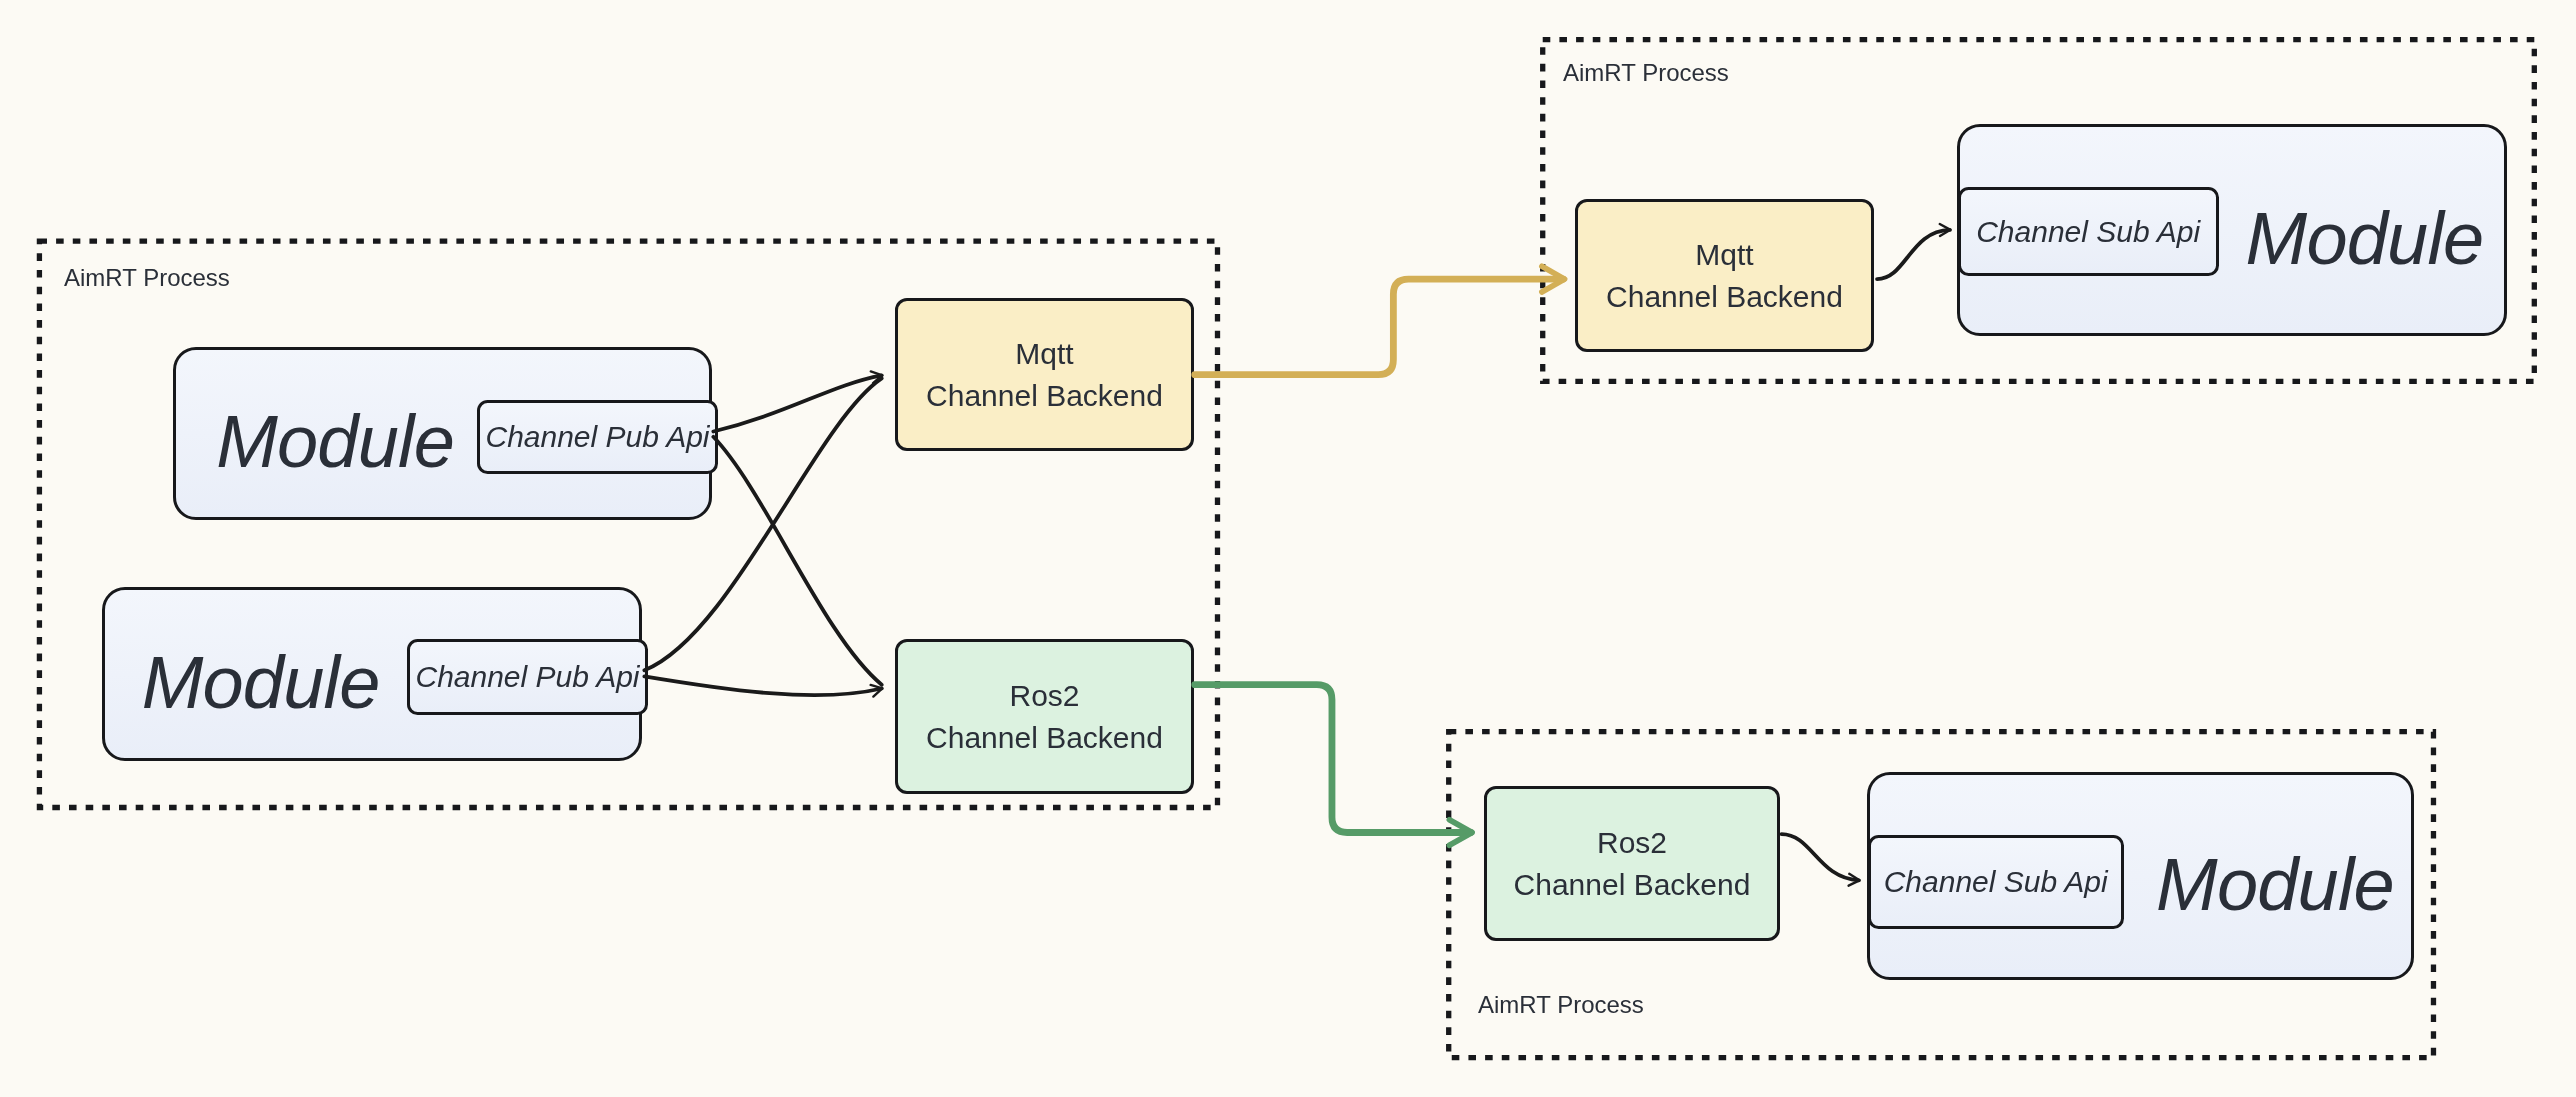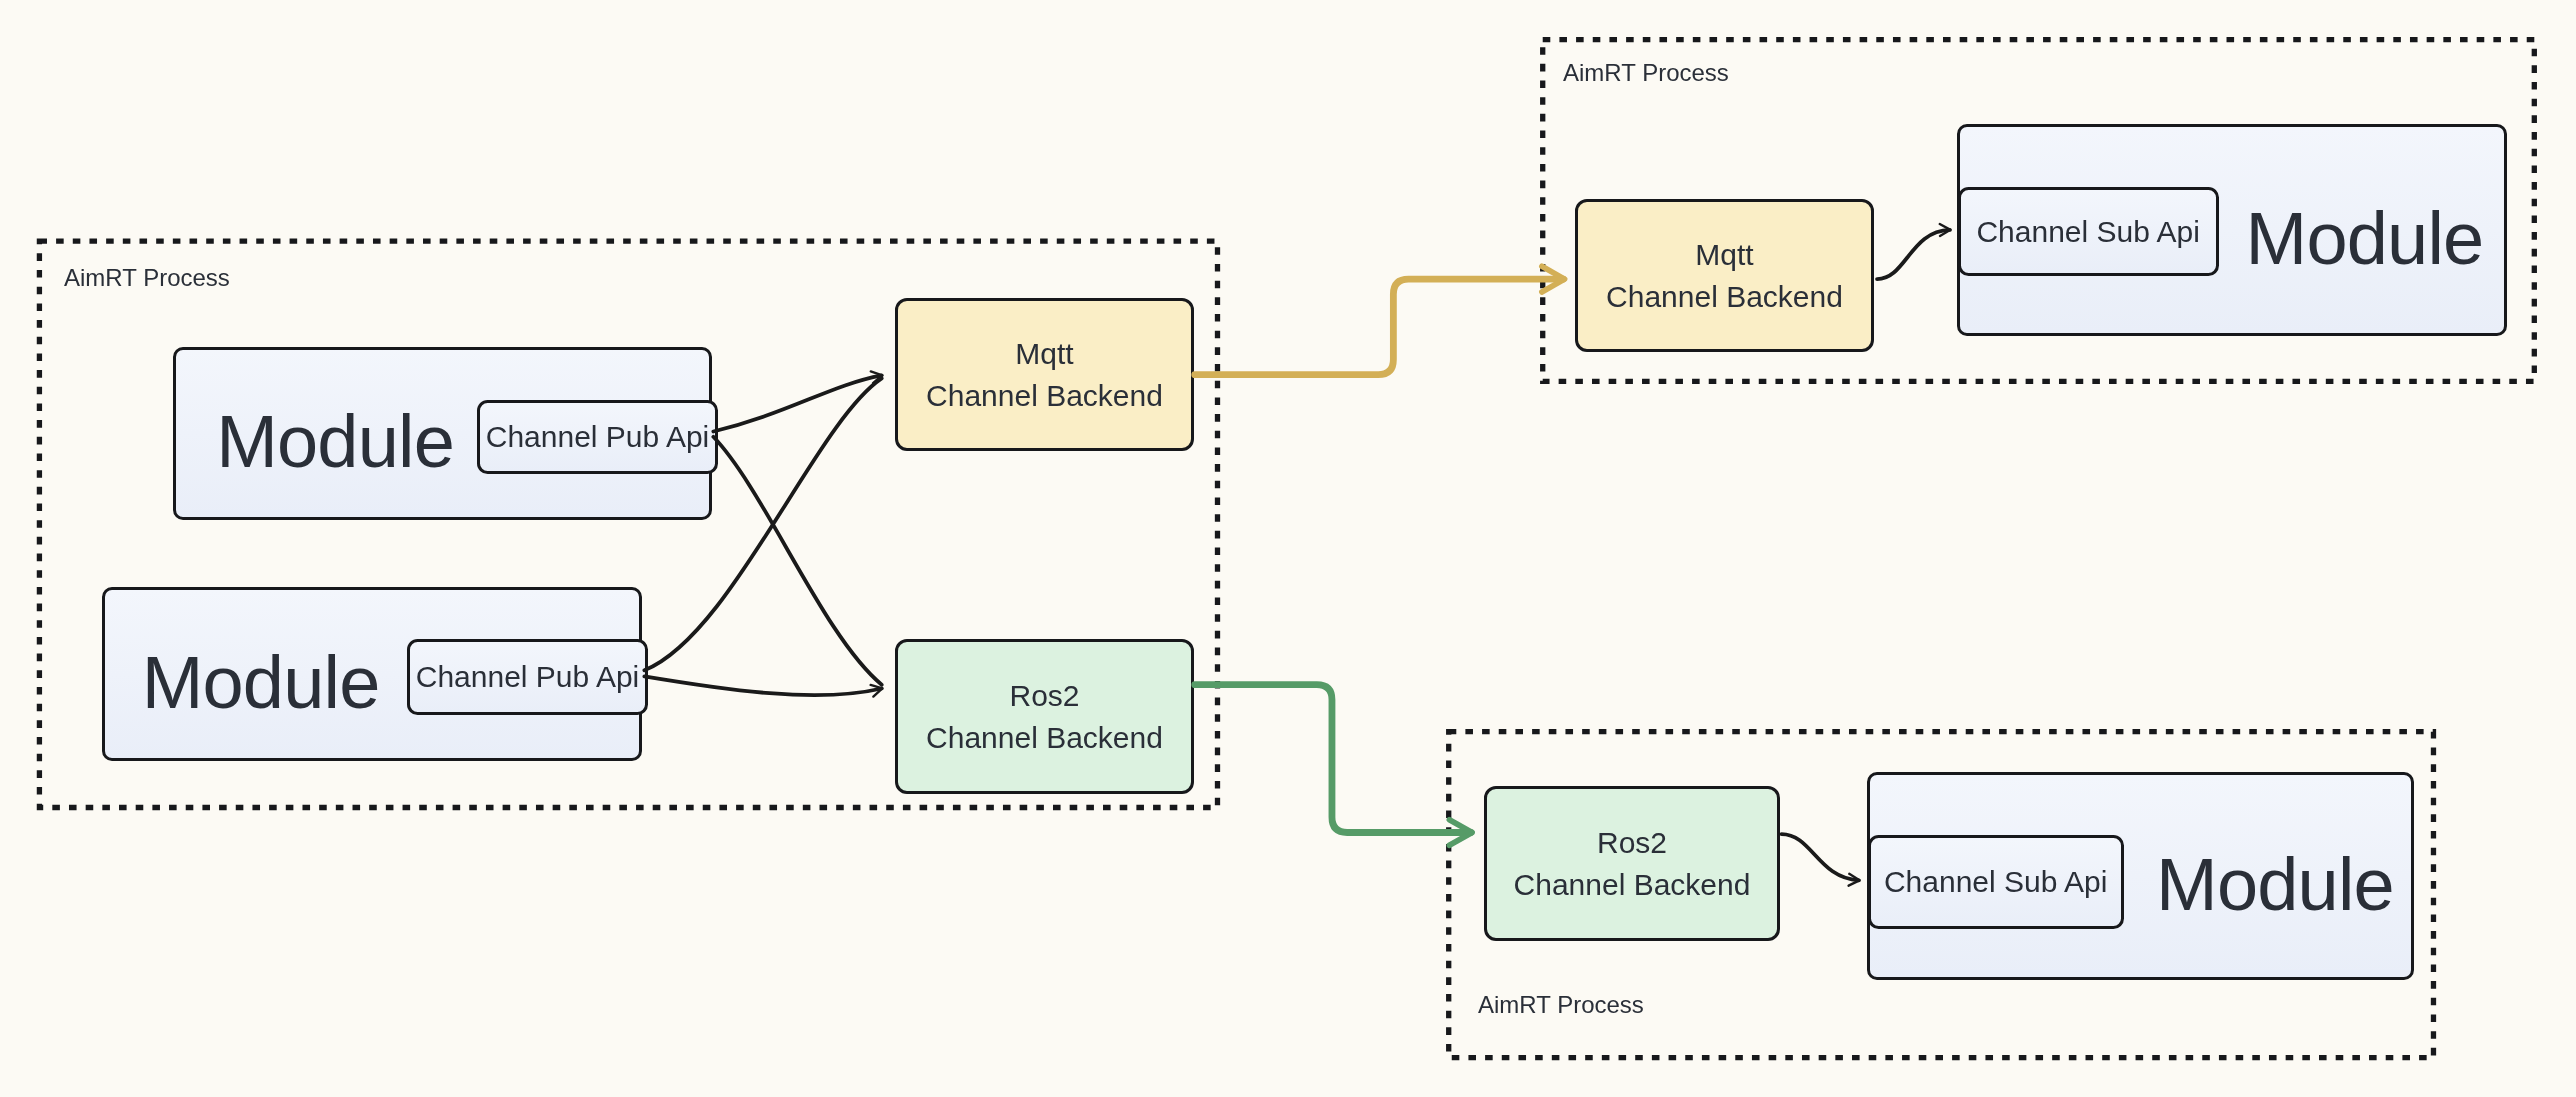--- a/index.html
+++ b/index.html
@@ -15,22 +15,23 @@
     background:var(--bg);color:var(--text);
     font-family:"Liberation Sans", sans-serif;
   }
   .abs{position:absolute;box-sizing:border-box;}
   .process-label{
     position:absolute;font-size:24px;line-height:1.0;
     color:var(--text);white-space:nowrap;
   }
   .module{
     position:absolute;box-sizing:border-box;
-    border:3.8px solid var(--border);border-radius:10px;
+    border:3.8px solid var(--border);border-radius:23px;
     background:linear-gradient(180deg,var(--module-top),var(--module-bottom));
+    font-style:italic;
   }
   .module-label{
     position:absolute;top:16px;bottom:0;
     display:flex;align-items:center;justify-content:center;
     font-size:74px;letter-spacing:-0.8px;color:var(--text);white-space:nowrap;
   }
   .api{
     position:absolute;box-sizing:border-box;
     border:3px solid var(--border);border-radius:10.6px;
     background:linear-gradient(180deg,var(--module-top),var(--module-bottom));

